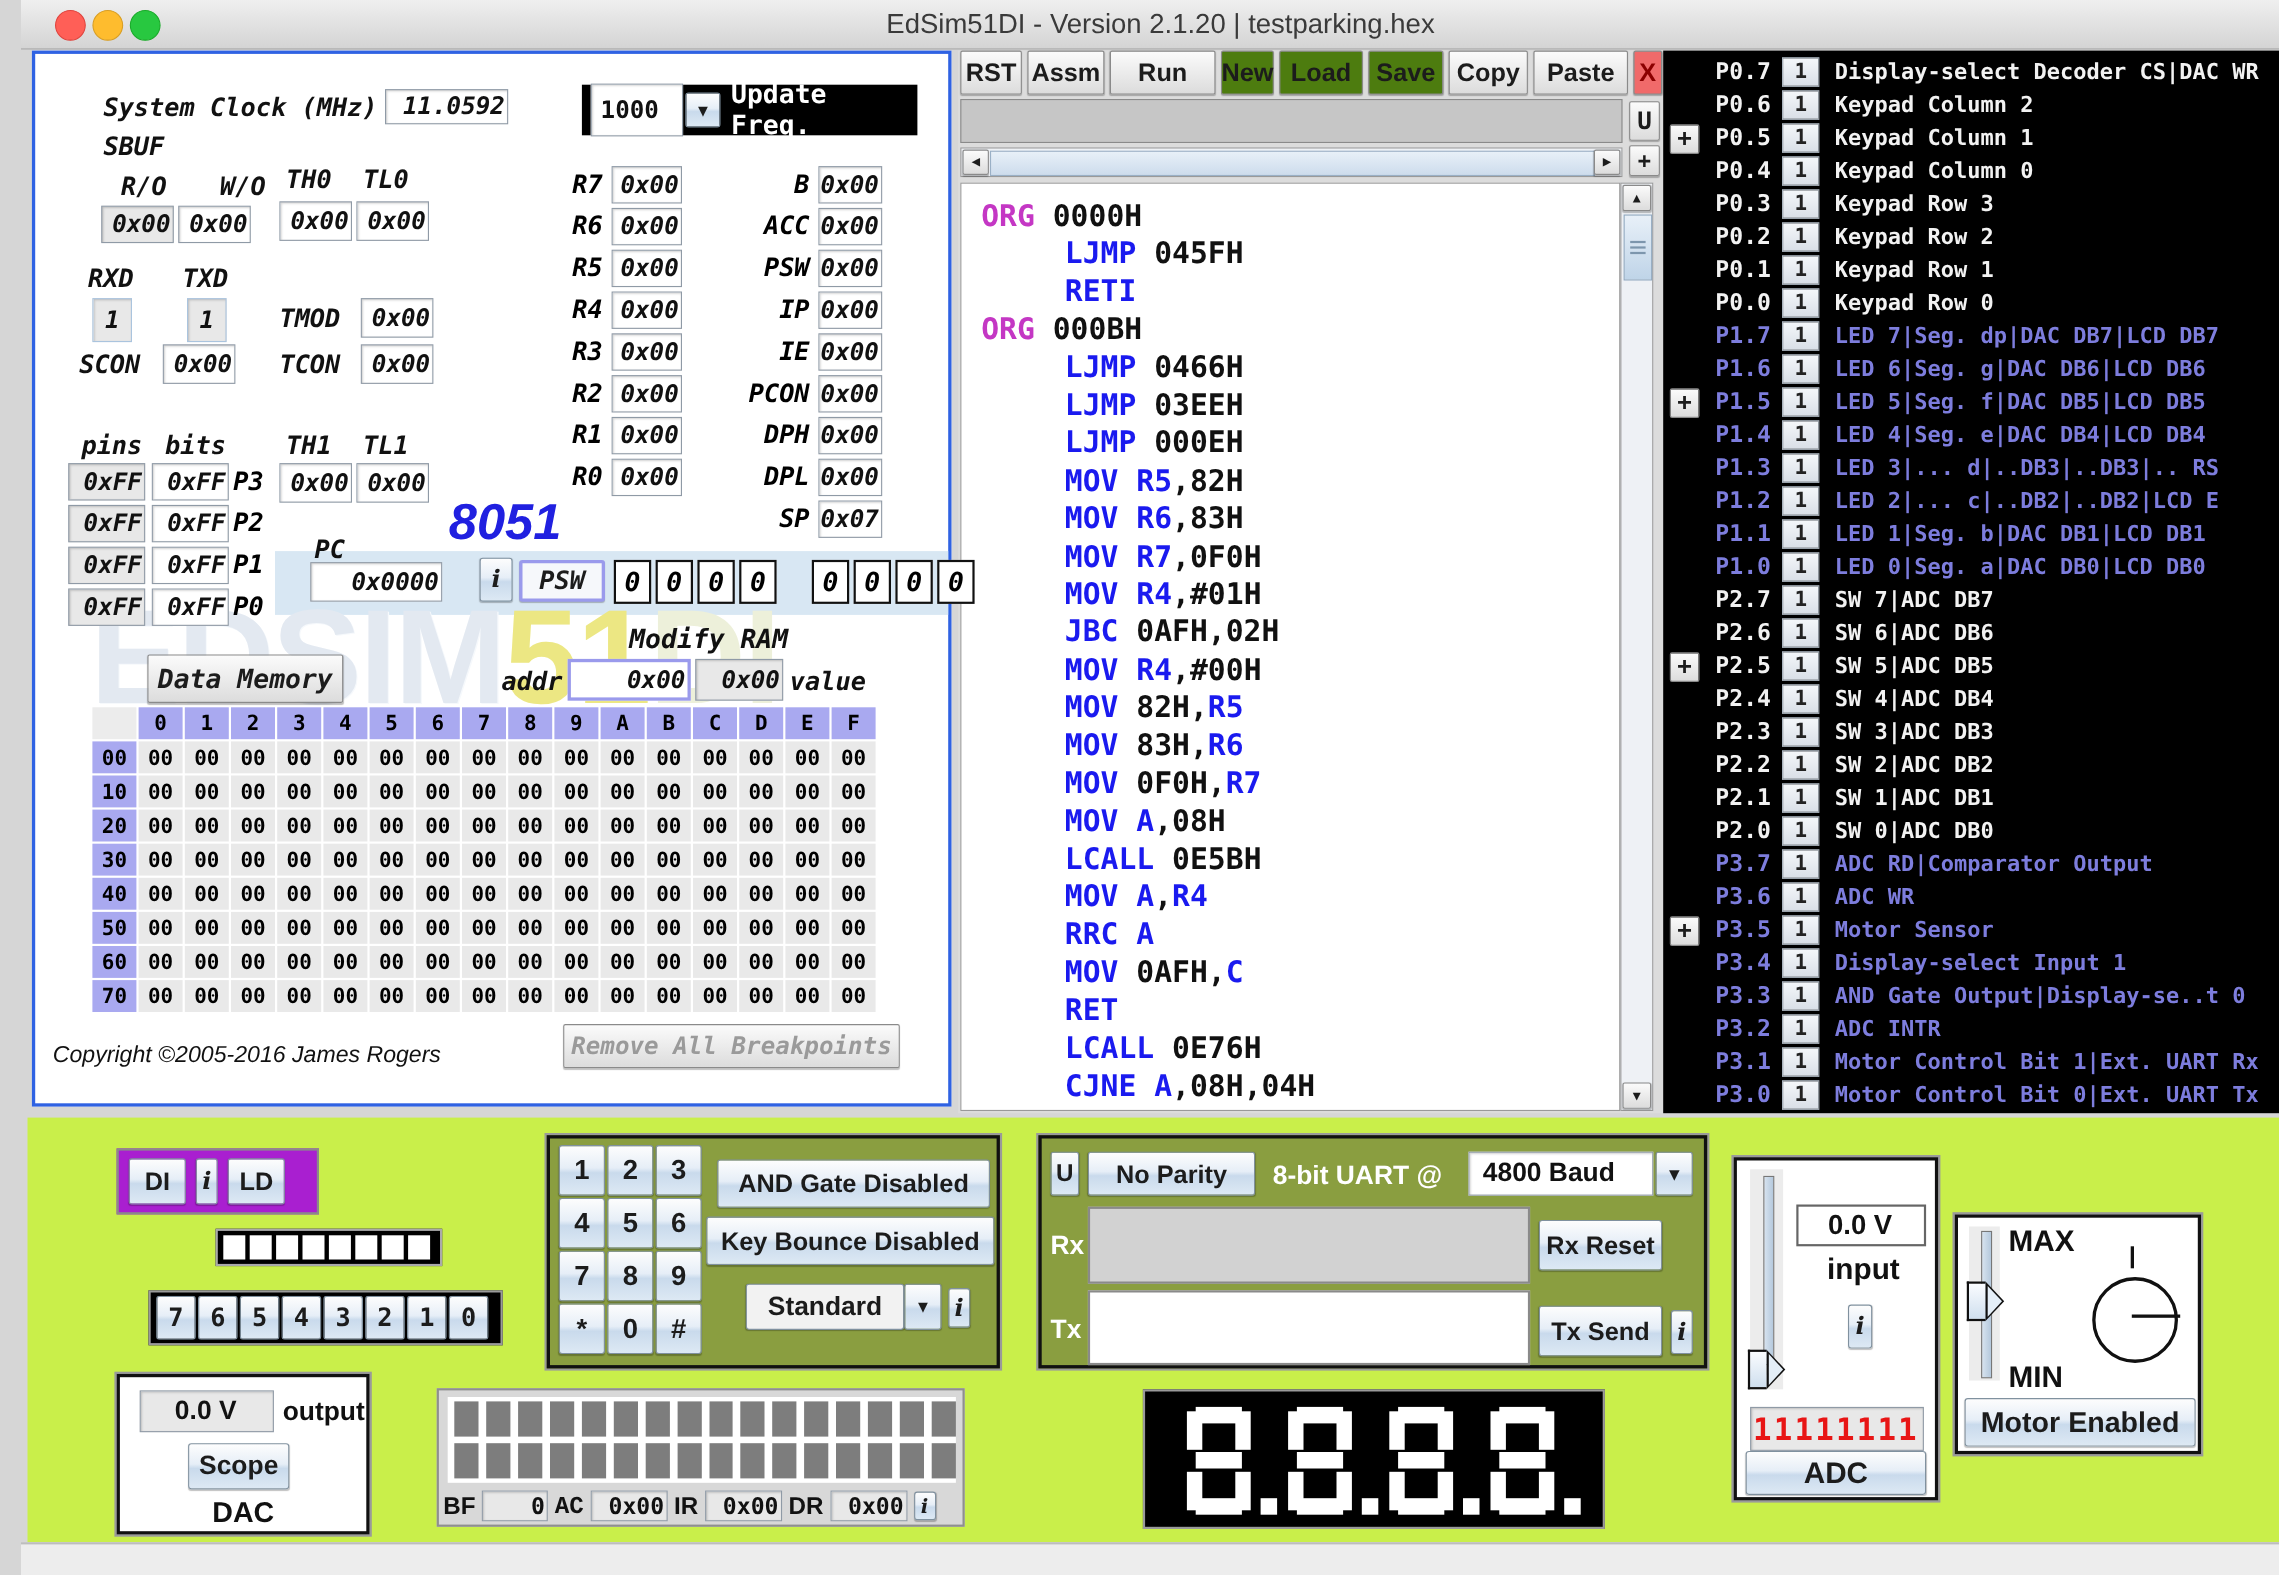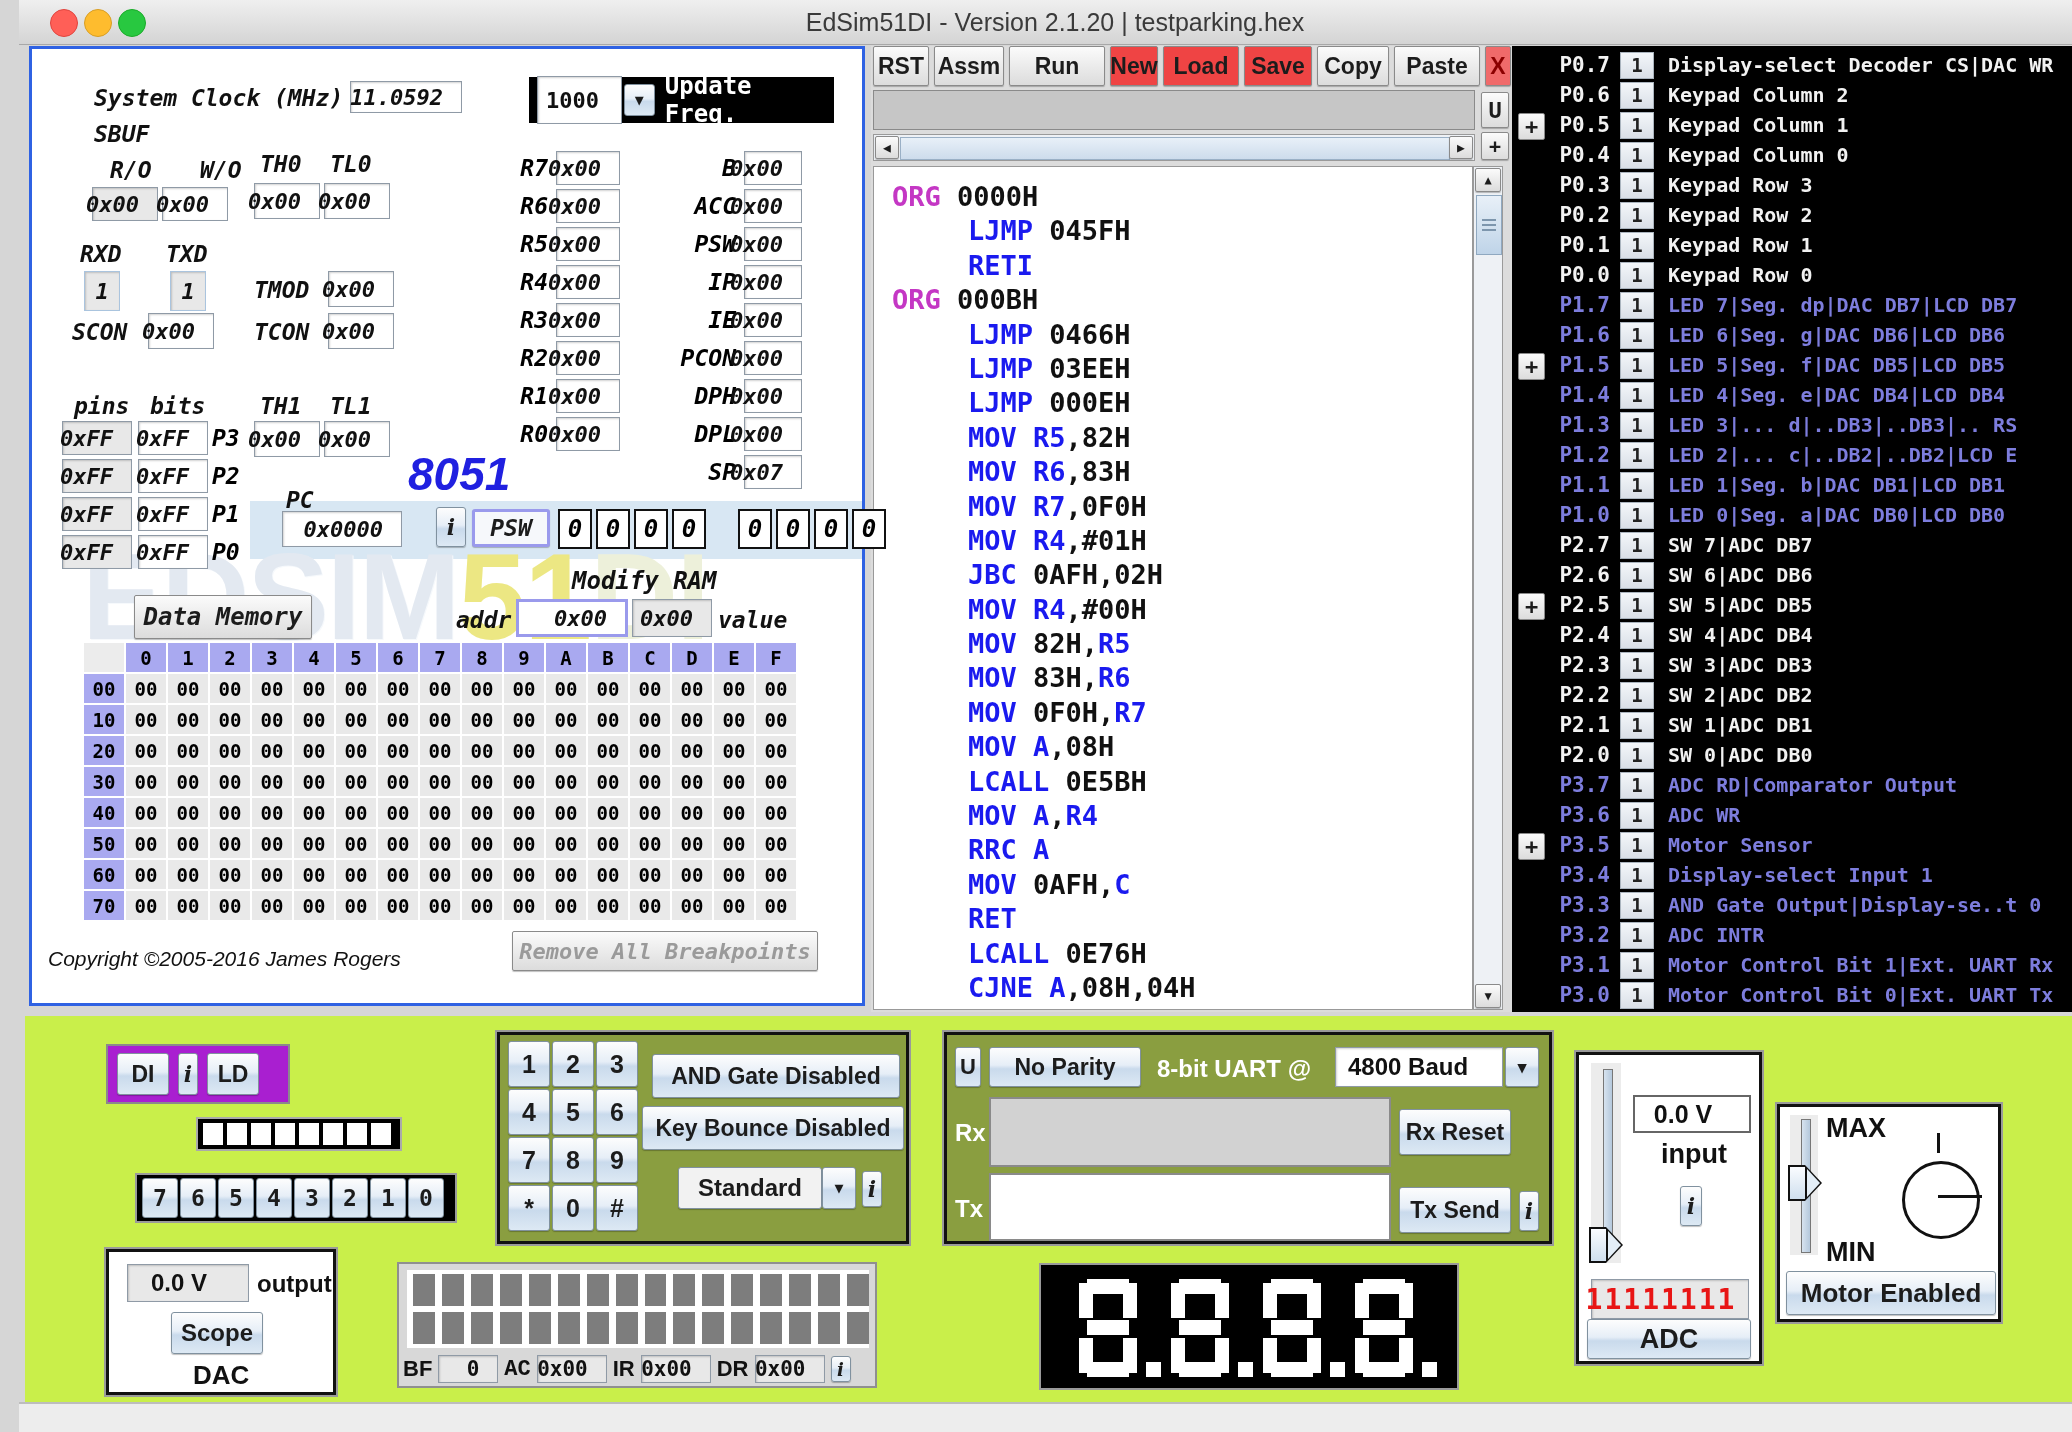--- a/index.html
+++ b/index.html
@@ -10,21 +10,21 @@
     background:linear-gradient(180deg,#efefef,#d4d4d4);border-bottom:1px solid #a8a8a8;}
   .light{position:absolute;top:9px;width:26px;height:26px;border-radius:50%;}
   .l-red{left:31px;background:#ff5f57;border:1px solid #e0443e;}
   .l-yel{left:65px;background:#febc2e;border:1px solid #d89e24;}
   .l-grn{left:99px;background:#28c840;border:1px solid #1aab29;}
   .title{position:absolute;left:0;top:8px;width:100%;text-align:center;
     font-family:"Liberation Sans",sans-serif;font-size:25px;color:#3a3a3a;}
   
   .fld{background:#fff;border:1px solid #8f9aa6;box-shadow:inset 1px 1px 2px rgba(0,0,0,.18);
        font-weight:bold;font-size:22px;color:#111;display:flex;align-items:center;
-       justify-content:flex-end;padding-right:18px;box-sizing:border-box;}
+       justify-content:flex-end;padding-right:2px;box-sizing:border-box;}
   .fld.ro{background:#e8e8e8;}
   .btn{background:linear-gradient(180deg,#fdfdfd,#e6eef7 45%,#c9daec 55%,#dde9f4);
        border:1px solid #80919f;border-radius:3px;display:flex;align-items:center;justify-content:center;
        font-weight:bold;color:#1c1c1c;box-sizing:border-box;box-shadow:0 1px 1px rgba(0,0,0,.25);}
   .metal{background:linear-gradient(180deg,#fbfbfb,#dcdcdc);border:1px solid #8a8a8a;border-radius:2px;}
   .abs{position:absolute;}
   .lbl{font-weight:bold;color:#111;}
   
   .left-panel{position:absolute;left:10px;top:46px;width:836px;height:960px;background:#fff;
      border:3px solid #2f62e3;box-sizing:border-box;}
@@ -50,21 +50,21 @@
      justify-content:center;font-weight:bold;font-size:24px;margin-right:4px;}
   .memgrid{position:absolute;left:52px;top:594px;display:grid;grid-template-columns:repeat(17,40px);
      grid-auto-rows:29px;gap:2px;z-index:3;background:#fff;font-size:19px;font-weight:bold;}
   .memgrid .hdr{background:#a9a9f0;display:flex;align-items:center;justify-content:center;}
   .memgrid .corner{background:#ececec;}
   .memgrid .mem{background:#e9e9e9;display:flex;align-items:center;justify-content:center;}
   
   .mid-panel{position:absolute;left:852px;top:46px;width:641px;height:966px;background:#dcdcdc;}
   .toolbar{position:absolute;left:2px;top:0;display:flex;gap:5px;}
   .tb{height:40px;font-family:"Liberation Sans",sans-serif;font-size:23px;font-weight:bold;}
-  .tb.accent{background:#ef4444;}
+  .tb.accent{background:#4d7c0f;}
   .tb.close{background:#f06a6a;color:#8b0000;}
   .msgbar{position:absolute;left:2px;top:44px;width:602px;height:40px;background:#c6c6c6;border:1px solid #8a8a8a;box-sizing:border-box;}
   .hscroll{position:absolute;left:2px;top:88px;width:602px;height:27px;background:#eef1f5;border:1px solid #9a9a9a;box-sizing:border-box;}
   .hs-btn{position:absolute;top:1px;width:24px;height:23px;font-size:13px;}
   .hthumb{position:absolute;left:26px;top:2px;width:548px;height:21px;
      background:linear-gradient(180deg,#e8f0f8,#cddcec);border:1px solid #9ab0c6;}
   .code-area{position:absolute;left:2px;top:120px;width:600px;height:844px;background:#fff;
      border:1px solid #999;box-sizing:border-box;overflow:hidden;padding:14px 0 0 18px;}
   .code-line{height:34.4px;white-space:pre;font-size:27px;font-weight:bold;}
   .code-line.ind{padding-left:76px;}

